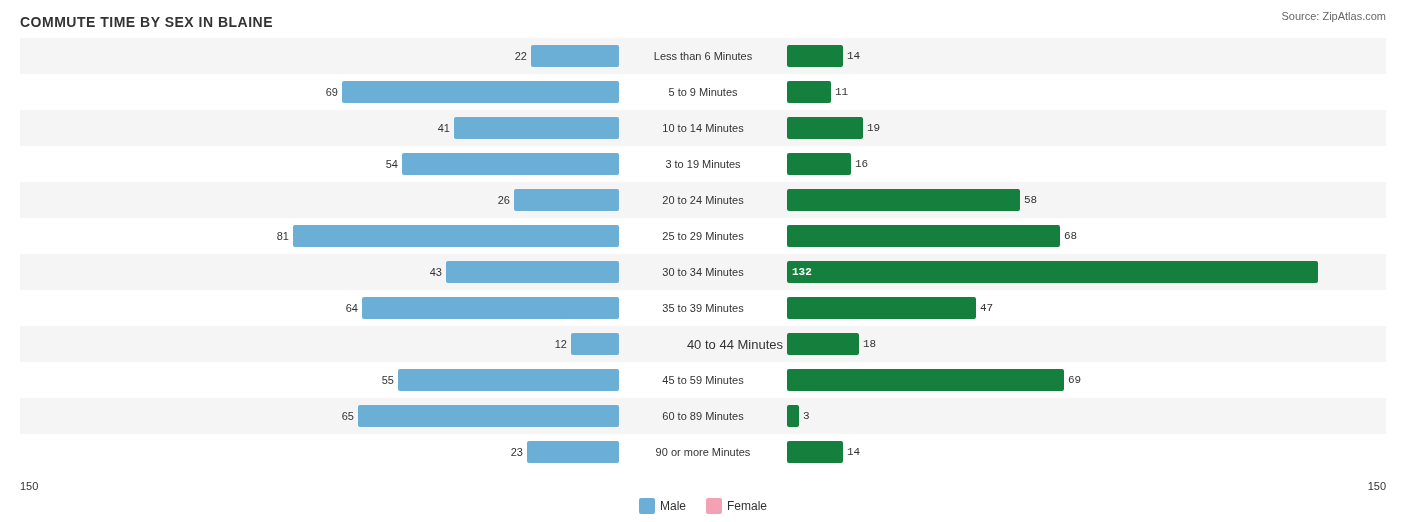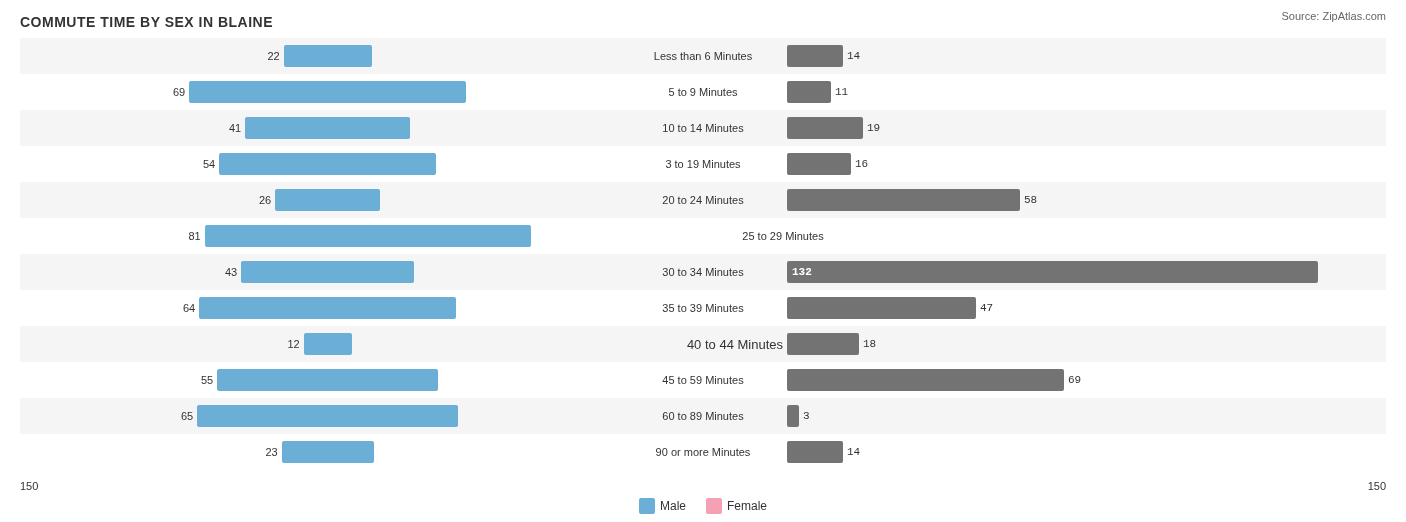--- a/index.html
+++ b/index.html
@@ -44,21 +44,21 @@
     .bar-row:nth-child(odd) {
       background: #f5f5f5;
     }
     .bar-row:nth-child(even) {
       background: #ffffff;
     }
     .left-section {
       width: 50%;
       display: flex;
       align-items: center;
-      justify-content: center;
+      justify-content: flex-end;
       padding-right: 4px;
       position: relative;
       height: 100%;
     }
     .right-section {
       width: 50%;
       display: flex;
       align-items: center;
       justify-content: flex-start;
       padding-left: 4px;
@@ -70,21 +70,21 @@
       height: 22px;
       background: #6baed6;
       border-radius: 2px;
       display: flex;
       align-items: center;
       justify-content: flex-end;
       position: relative;
     }
     .pink-bar {
       height: 22px;
-      background: #737373;
+      background: #15803d;
       border-radius: 2px;
       display: flex;
       align-items: center;
       justify-content: flex-start;
       position: relative;
     }
     .bar-value-left {
       font-size: 11px;
       color: #333;
       margin-right: 4px;
@@ -208,20 +208,26 @@
         </div>
         <span class="bar-value-right">58</span>
       </div>
     </div>
       <div class="bar-row">
       <div class="left-section">
         <span class="bar-value-left">81</span>
         <div class="blue-bar" style="width:326px;"></div>
       </div>
       <div class="center-label" style="width:160px; font-size:11px; color:#333; white-space:nowrap; text-align:center; flex-shrink:0;">25 to 29 Minutes</div>
+      <div class="right-section">
+        <div class="pink-bar" style="width:273px;">
+          
+        </div>
+        <span class="bar-value-right">68</span>
+      </div>
     </div>
       <div class="bar-row">
       <div class="left-section">
         <span class="bar-value-left">43</span>
         <div class="blue-bar" style="width:173px;"></div>
       </div>
       <div class="center-label" style="width:160px; font-size:11px; color:#333; white-space:nowrap; text-align:center; flex-shrink:0;">30 to 34 Minutes</div>
       <div class="right-section">
         <div class="pink-bar" style="width:531px;">
           <span class="bar-value-inside">132</span>

